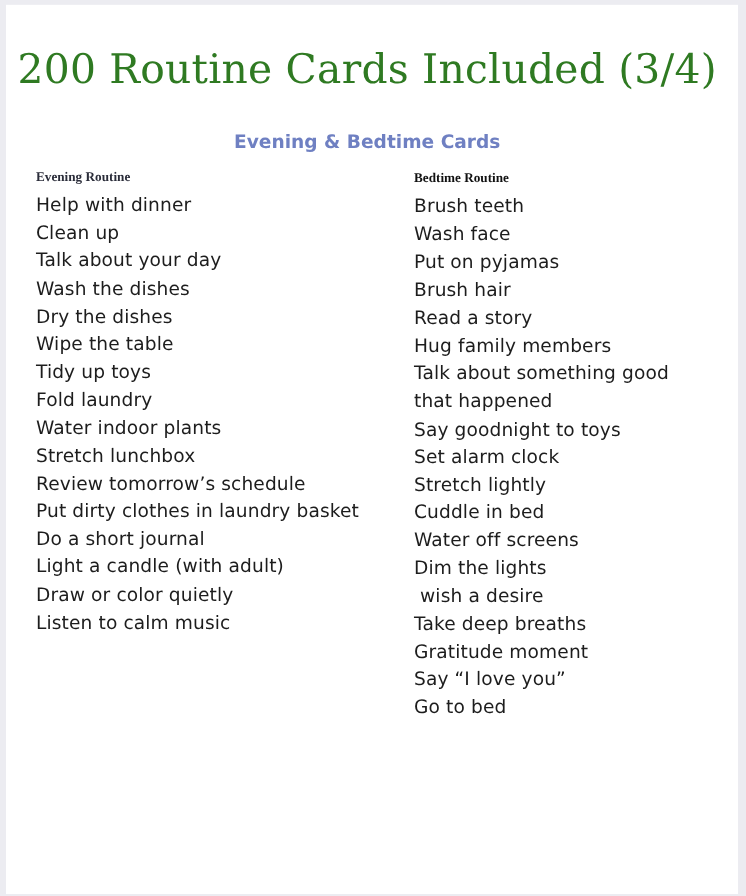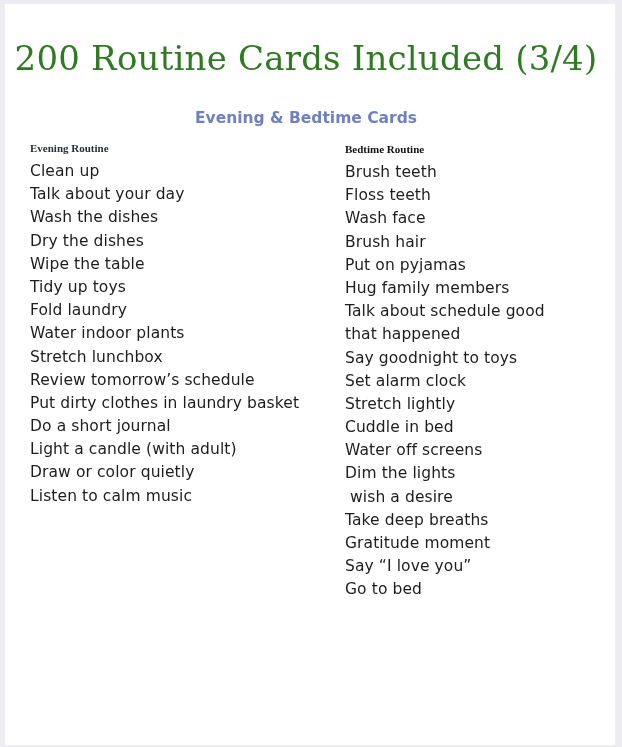--- a/index.html
+++ b/index.html
@@ -65,20 +65,21 @@
 <body>
 
 <div class="card"></div>
 
 <div class="title">200 Routine Cards Included (3/4)</div>
 <div class="subtitle">Evening &amp; Bedtime Cards</div>
 
 <div class="col left">
   <div class="col-heading">Evening Routine</div>
   <div id="evening-list">
+      <div class="item">Help with dinner</div>
       <div class="item">Clean up</div>
       <div class="item">Talk about your day</div>
       <div class="item">Wash the dishes</div>
       <div class="item">Dry the dishes</div>
       <div class="item">Wipe the table</div>
       <div class="item">Tidy up toys</div>
       <div class="item">Fold laundry</div>
       <div class="item">Water indoor plants</div>
       <div class="item">Stretch lunchbox</div>
       <div class="item">Review tomorrow’s schedule</div>
@@ -87,26 +88,26 @@
       <div class="item">Light a candle (with adult)</div>
       <div class="item">Draw or color quietly</div>
       <div class="item">Listen to calm music</div>
     </div>
 </div>
 
 <div class="col right">
   <div class="col-heading">Bedtime Routine</div>
   <div id="bedtime-list">
       <div class="item">Brush teeth</div>
-      <div class="item">Floss teeth</div>
       <div class="item">Wash face</div>
+      <div class="item">Put on pyjamas</div>
       <div class="item">Brush hair</div>
-      <div class="item">Put on pyjamas</div>
+      <div class="item">Read a story</div>
       <div class="item">Hug family members</div>
-      <div class="item">Talk about schedule good</div>
+      <div class="item">Talk about something good</div>
       <div class="item">that happened</div>
       <div class="item">Say goodnight to toys</div>
       <div class="item">Set alarm clock</div>
       <div class="item">Stretch lightly</div>
       <div class="item">Cuddle in bed</div>
       <div class="item">Water off screens</div>
       <div class="item">Dim the lights</div>
       <div class="item"> wish a desire</div>
       <div class="item">Take deep breaths</div>
       <div class="item">Gratitude moment</div>

